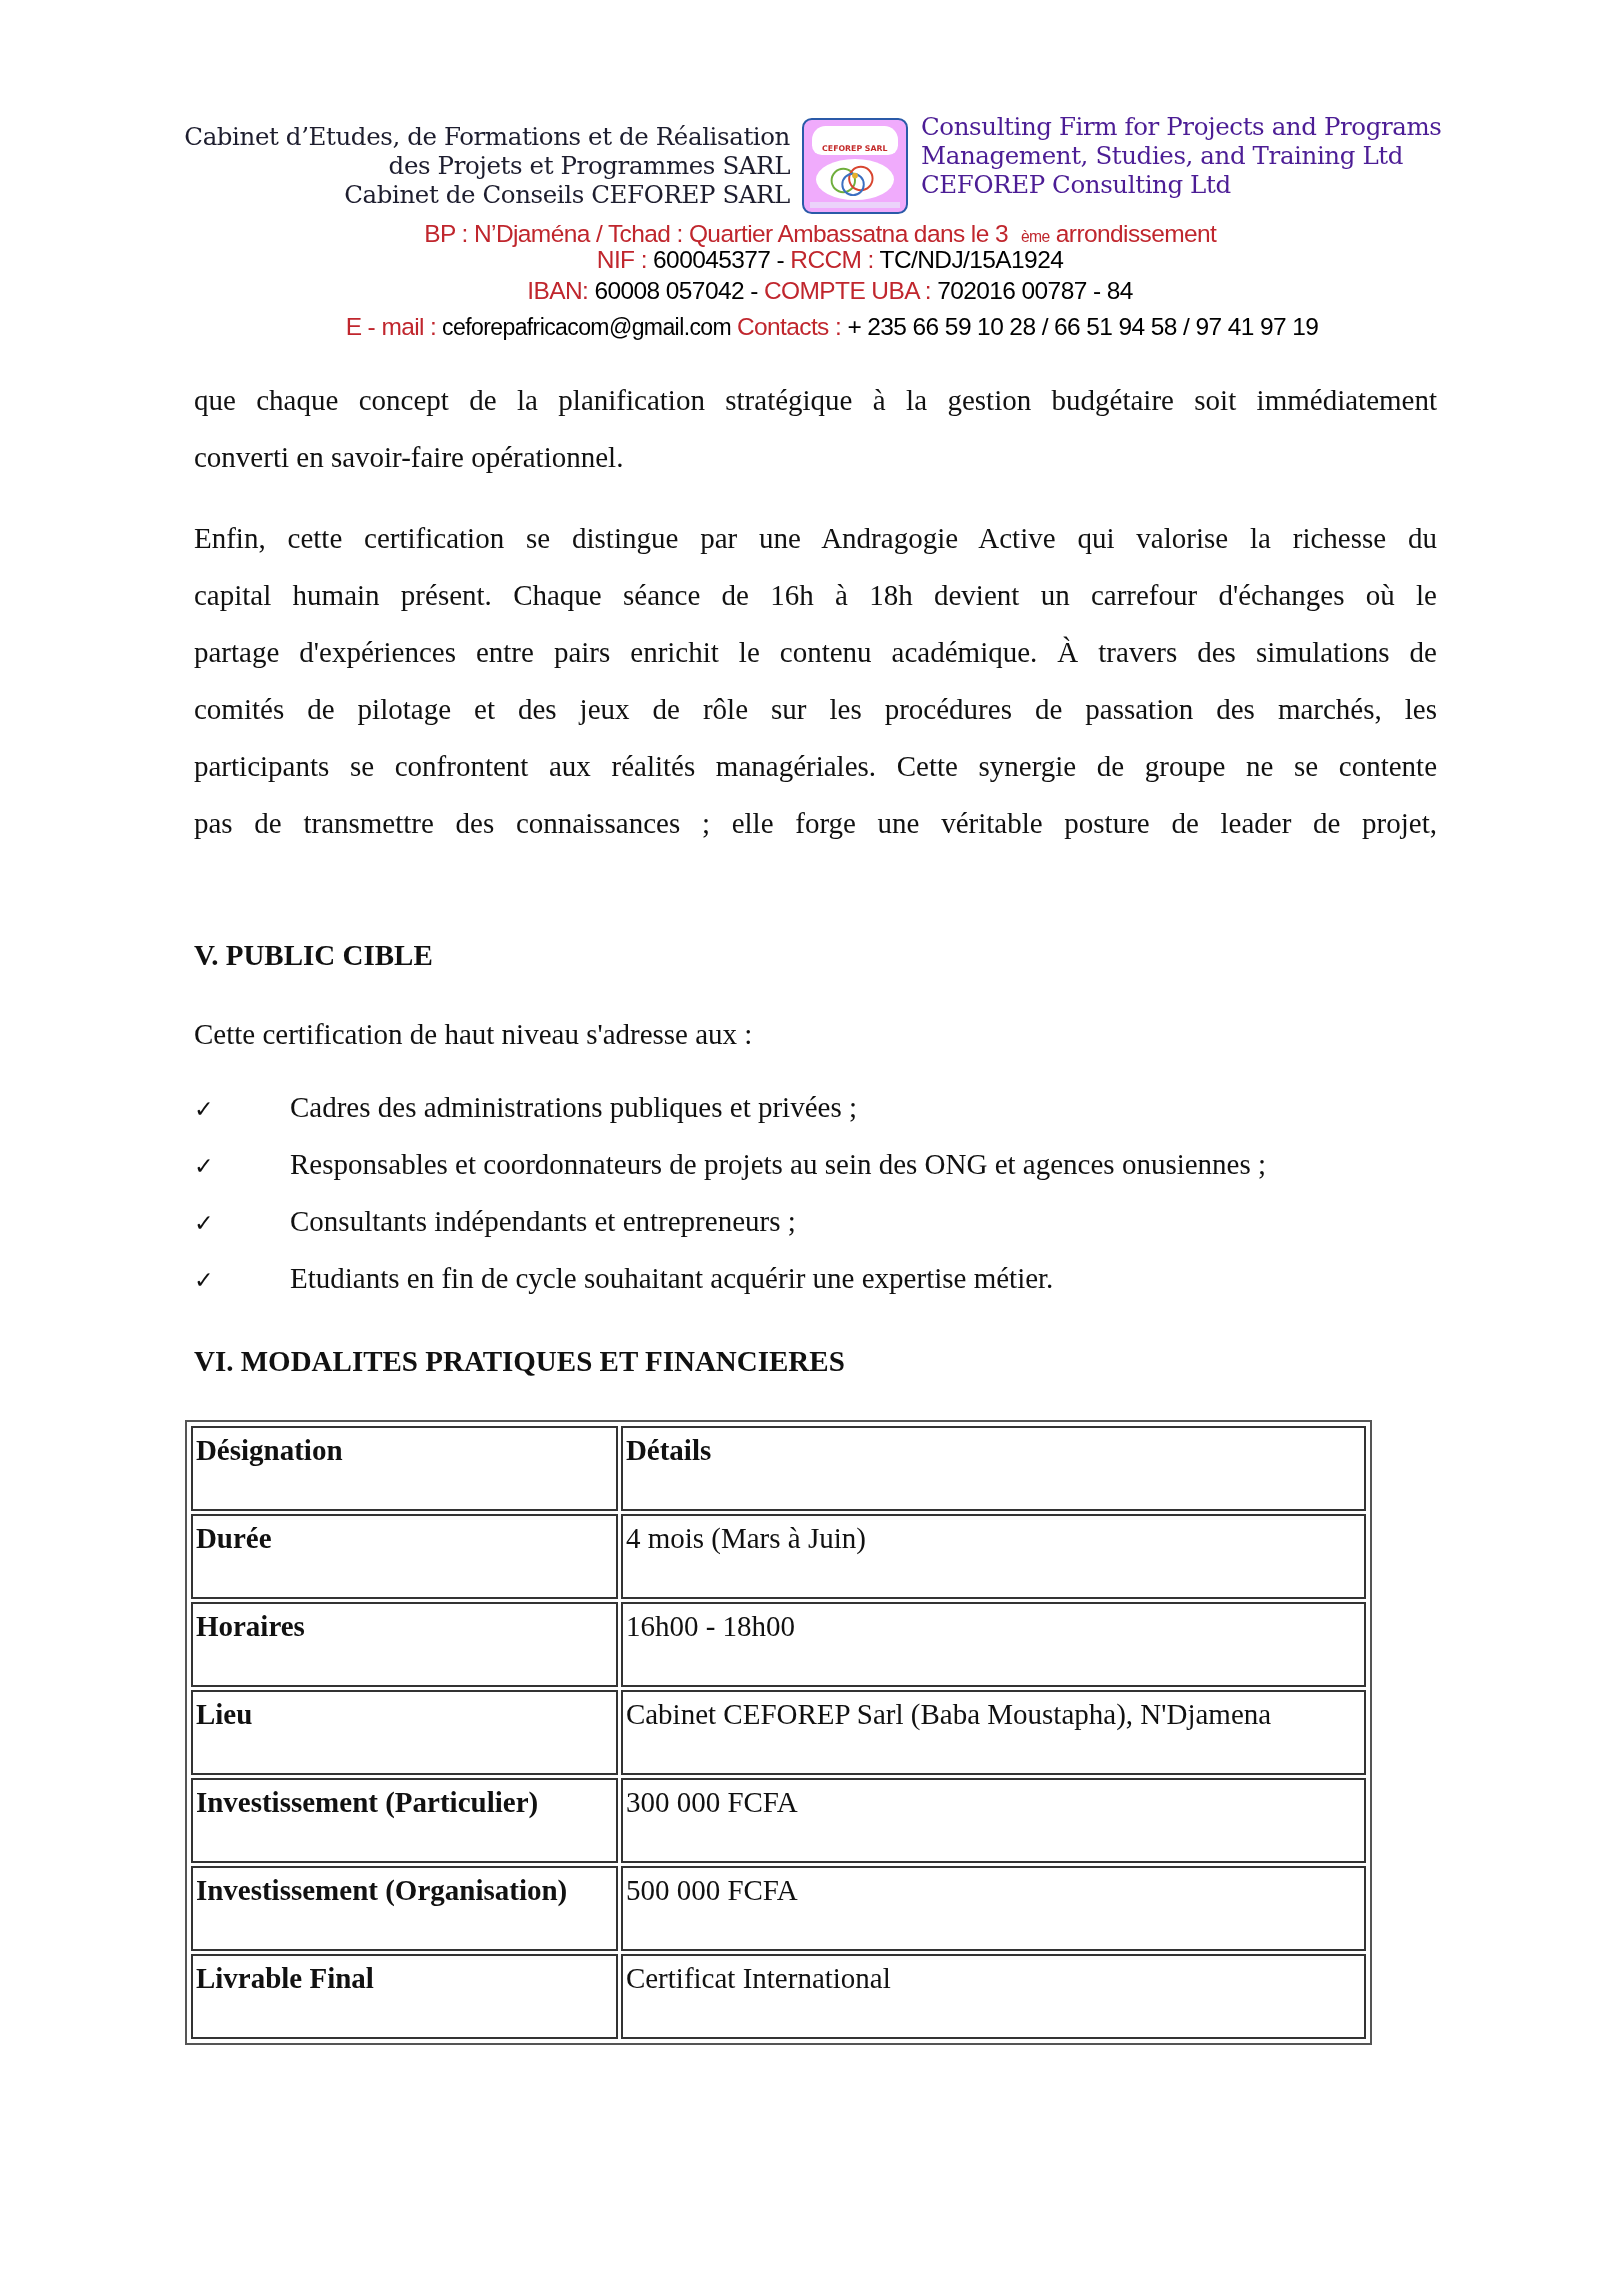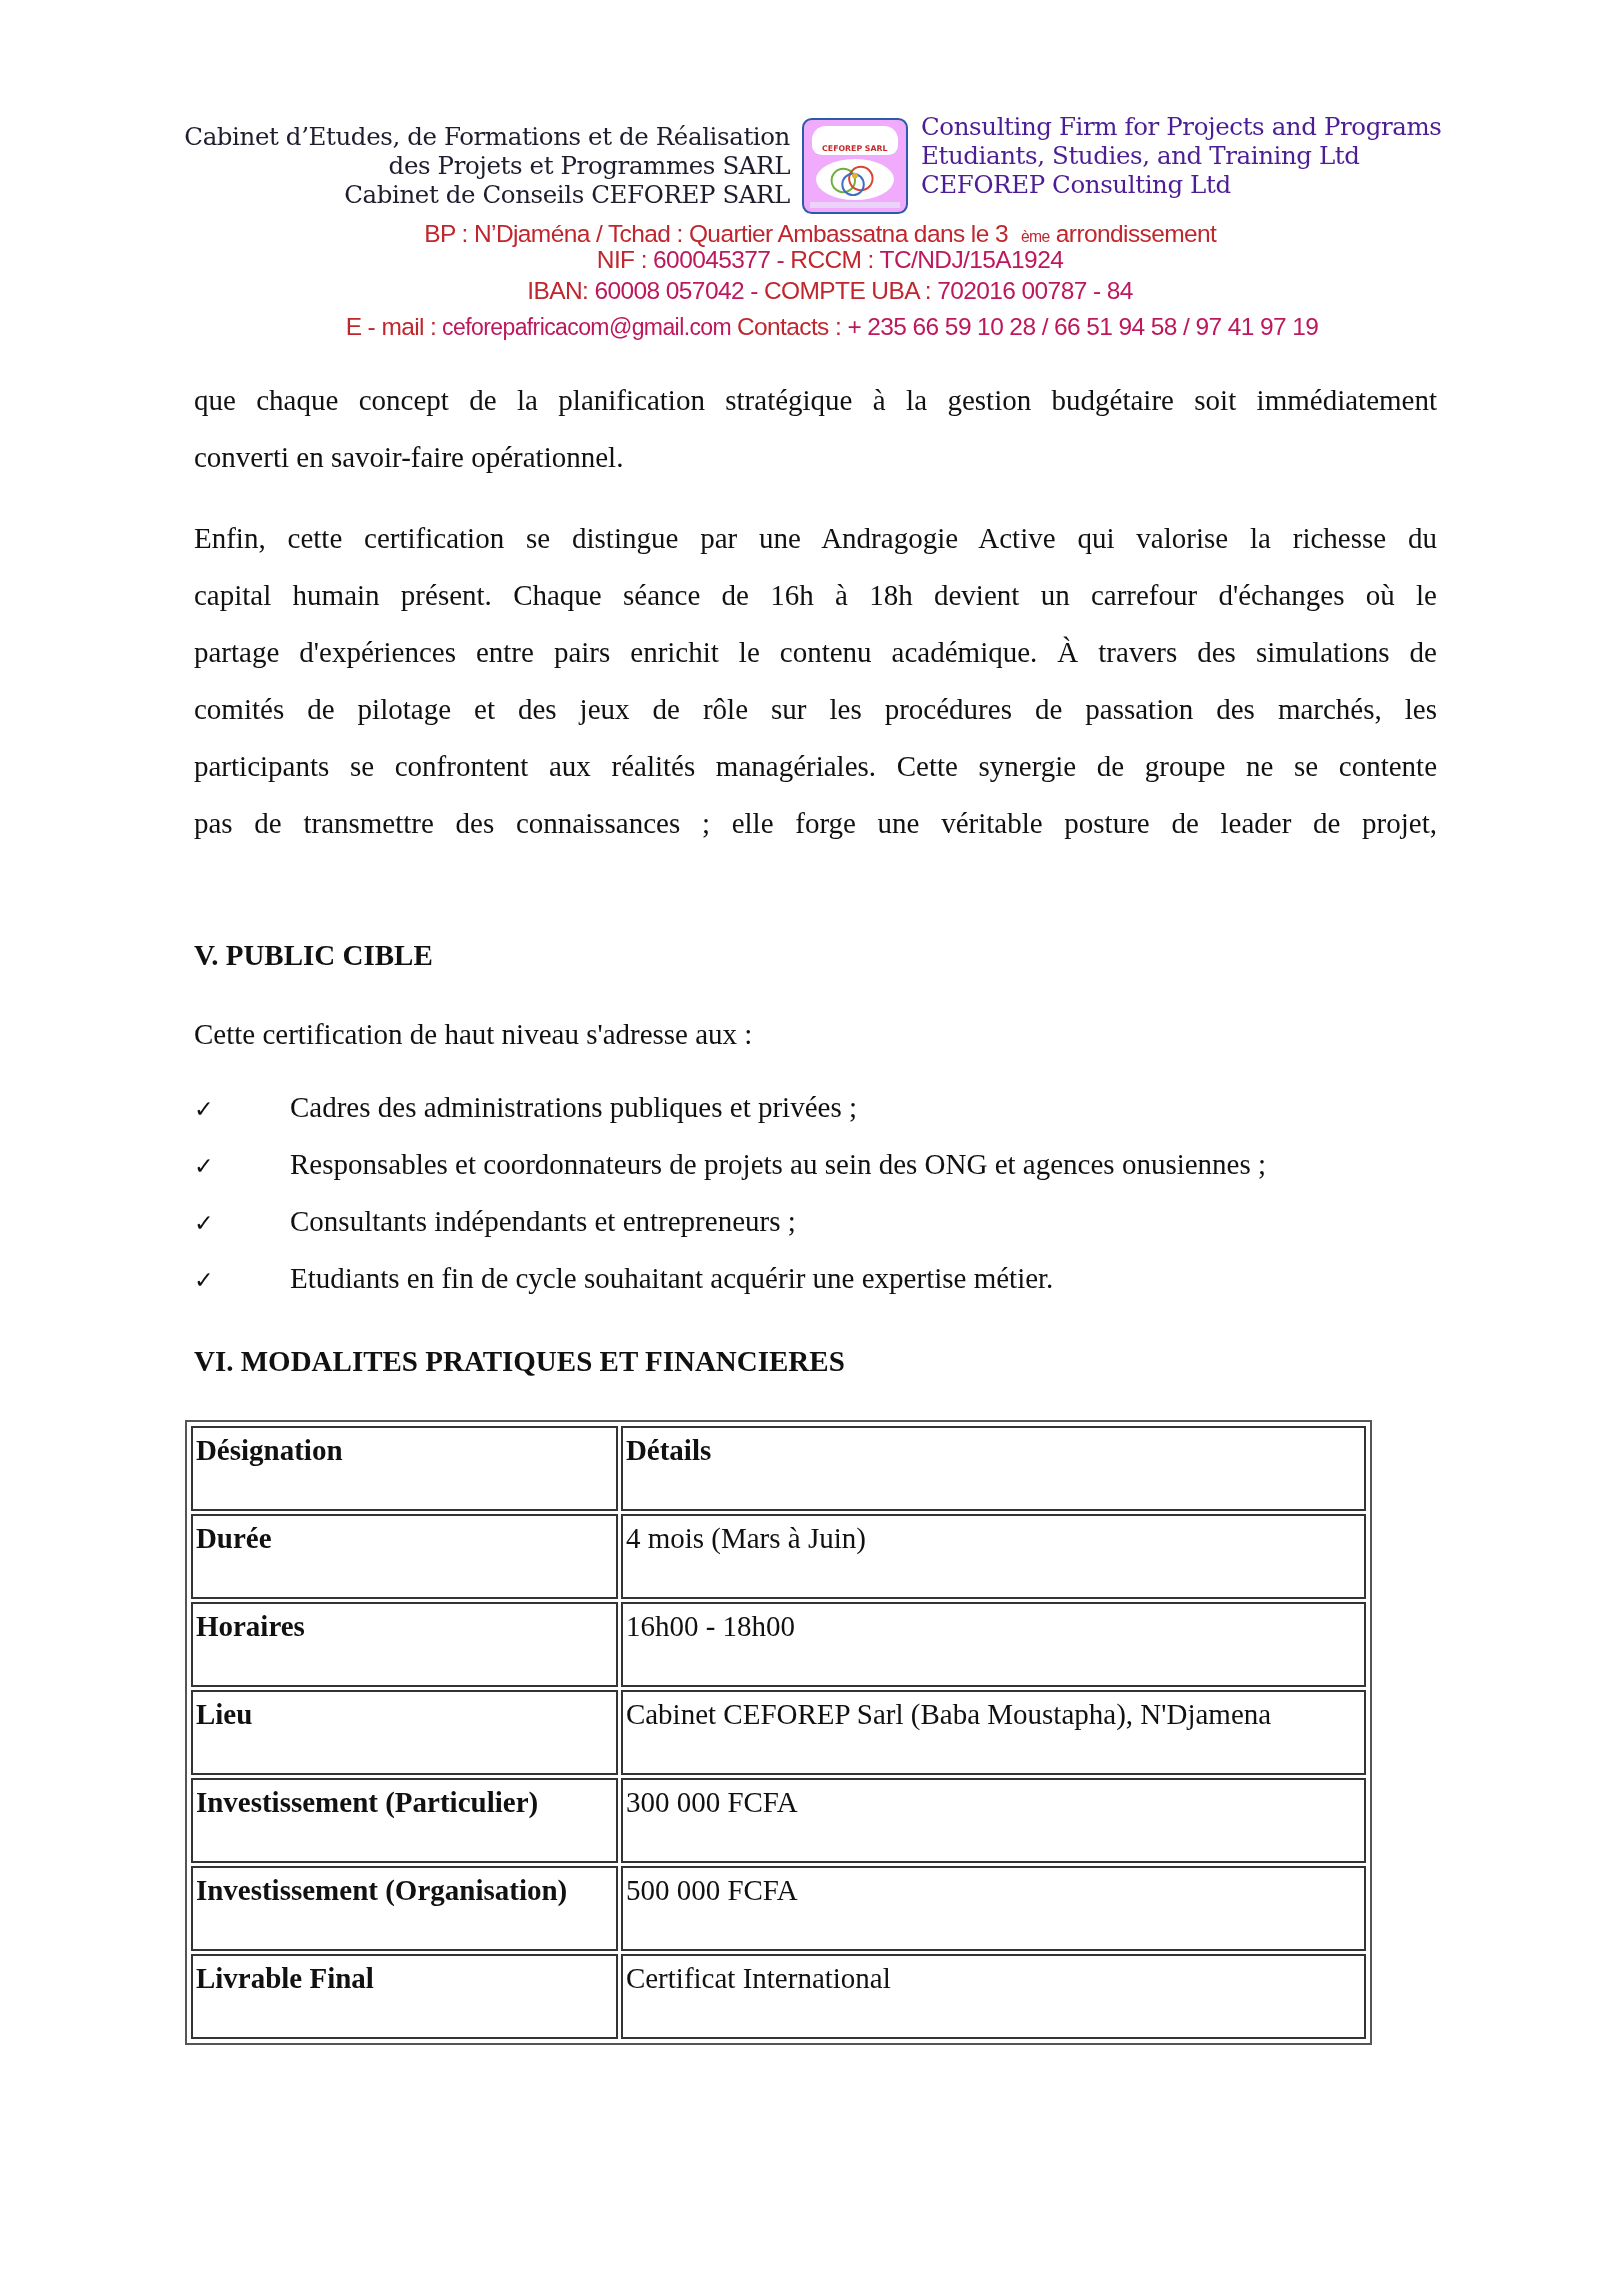--- a/index.html
+++ b/index.html
@@ -11,21 +11,21 @@
   .lh-left { position: absolute; right: 831px; top: 122px; text-align: right; font-family: "DejaVu Serif", serif; font-size: 24.5px; line-height: 29px; color: #1d1d2e; letter-spacing: -0.4px; }
   .lh-right { position: absolute; left: 921px; top: 112px; text-align: left; font-family: "DejaVu Serif", serif; font-size: 24.5px; line-height: 29px; color: #4c1d95; letter-spacing: -0.4px; }
   .logo { position: absolute; left: 802px; top: 118px; width: 106px; height: 96px; background: #f0abfc; border-radius: 9.8px; border: 2px solid #2a5aa8; overflow: hidden; }
   .logo .logo-top { position: absolute; left: 7.8px; top: 5.9px; width: 86px; height: 29px; background: #fff; border-radius: 13.7px 13.7px 9.8px 9.8px; }
   .logo .logo-name { position: absolute; left: 7.8px; top: 23.5px; width: 86px; text-align: center; font-family: "DejaVu Sans", sans-serif; font-size: 7.8px; font-weight: bold; color: #c42a2a; }
   .logo .logo-oval { position: absolute; left: 11.8px; top: 39px; width: 78px; height: 41px; background: #fff; border-radius: 50%; }
   .logo .logo-footer { position: absolute; left: 5.9px; bottom: 3.9px; width: 90px; height: 5.9px; background: #e8eef8; opacity: .6; }
 
   .lh-contact { position: absolute; left: 0; width: 1621px; text-align: center; font-family: "Liberation Sans", sans-serif; font-size: 24.5px; line-height: 29px; letter-spacing: -0.6px; }
   .red { color: #c0262d; }
-  .dark { color: #be185d; }
+  .dark { color: #000000; }
   .lh-row1 { top: 219px; padding-left: 19.6px; }
   .lh-row2 { top: 245px; padding-left: 39px; }
   .lh-row3 { top: 276px; padding-left: 39px; }
   .lh-row4 { top: 312px; padding-left: 43px; }
   .sup { font-size: 15.7px; padding-left: 13px; }
 
   
   .para { position: absolute; left: 194px; width: 1243px; font-size: 29px; line-height: 57px; text-align: justify; color: #111; }
   .para span.line { display: block; text-align: justify; text-align-last: justify; }
   .para span.line.last { text-align-last: left; }
@@ -62,21 +62,21 @@
         <circle cx="46" cy="20" r="12" fill="none" stroke="#d8452f" stroke-width="2"></circle>
         <circle cx="38" cy="26" r="11" fill="none" stroke="#3b6fc1" stroke-width="2"></circle>
         <circle cx="40" cy="17" r="3" fill="#e6b12e"></circle>
       </svg>
     </div>
     <div class="logo-footer"></div>
   </div>
 
   <div class="lh-right">
     <div>Consulting Firm for Projects and Programs</div>
-    <div>Etudiants, Studies, and Training Ltd</div>
+    <div>Management, Studies, and Training Ltd</div>
     <div>CEFOREP Consulting Ltd</div>
   </div>
 
   <div class="lh-contact lh-row1 red">
     <span>BP : N’Djaména / Tchad : Quartier Ambassatna dans le 3</span><span class="sup">ème</span><span> arrondissement</span>
   </div>
   <div class="lh-contact lh-row2">
     <span class="red">NIF :</span><span class="dark"> 600045377  -  </span><span class="red">RCCM :</span><span class="dark"> TC/NDJ/15A1924</span>
   </div>
   <div class="lh-contact lh-row3">

